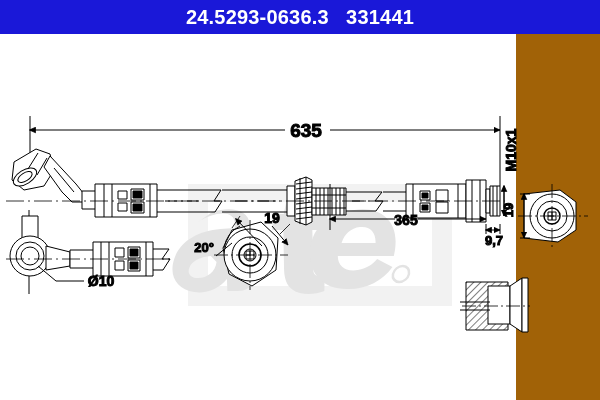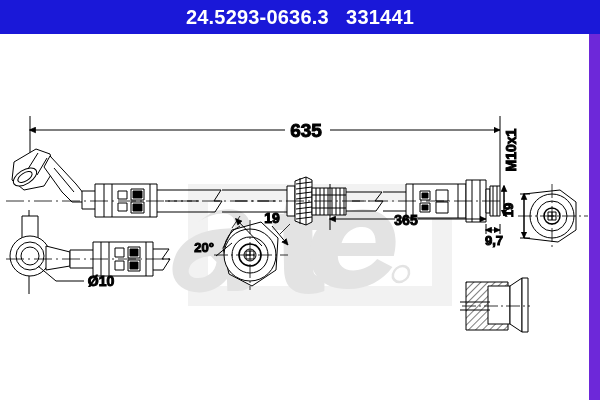--- a/index.html
+++ b/index.html
@@ -4,21 +4,21 @@
 <style>
   html, body {
     margin: 0;
     padding: 0;
     background: #ffffff;
   }
   #page {
     position: relative;
     width: 600px;
     height: 400px;
-    background: #6d28d9;
+    background: #a16207;
     overflow: hidden;
     font-family: "Liberation Sans", sans-serif;
   }
   
   #header-banner {
     position: absolute;
     left: 0; top: 0;
     width: 600px;
     height: 34px;
     background: #1a18d8;
@@ -31,21 +31,21 @@
     font-family: "Liberation Sans", sans-serif;
     font-weight: bold;
     font-size: 20px;
     letter-spacing: 0.2px;
     white-space: pre;
   }
   
   #drawing-area {
     position: absolute;
     left: 0; top: 34px;
-    width: 589px;
+    width: 516px;
     height: 366px;
     background: #ffffff;
   }
   #drawing-svg {
     position: absolute;
     left: 0; top: 0;
   }
   #watermark-svg {
     position: absolute;
     left: 0; top: 0;

